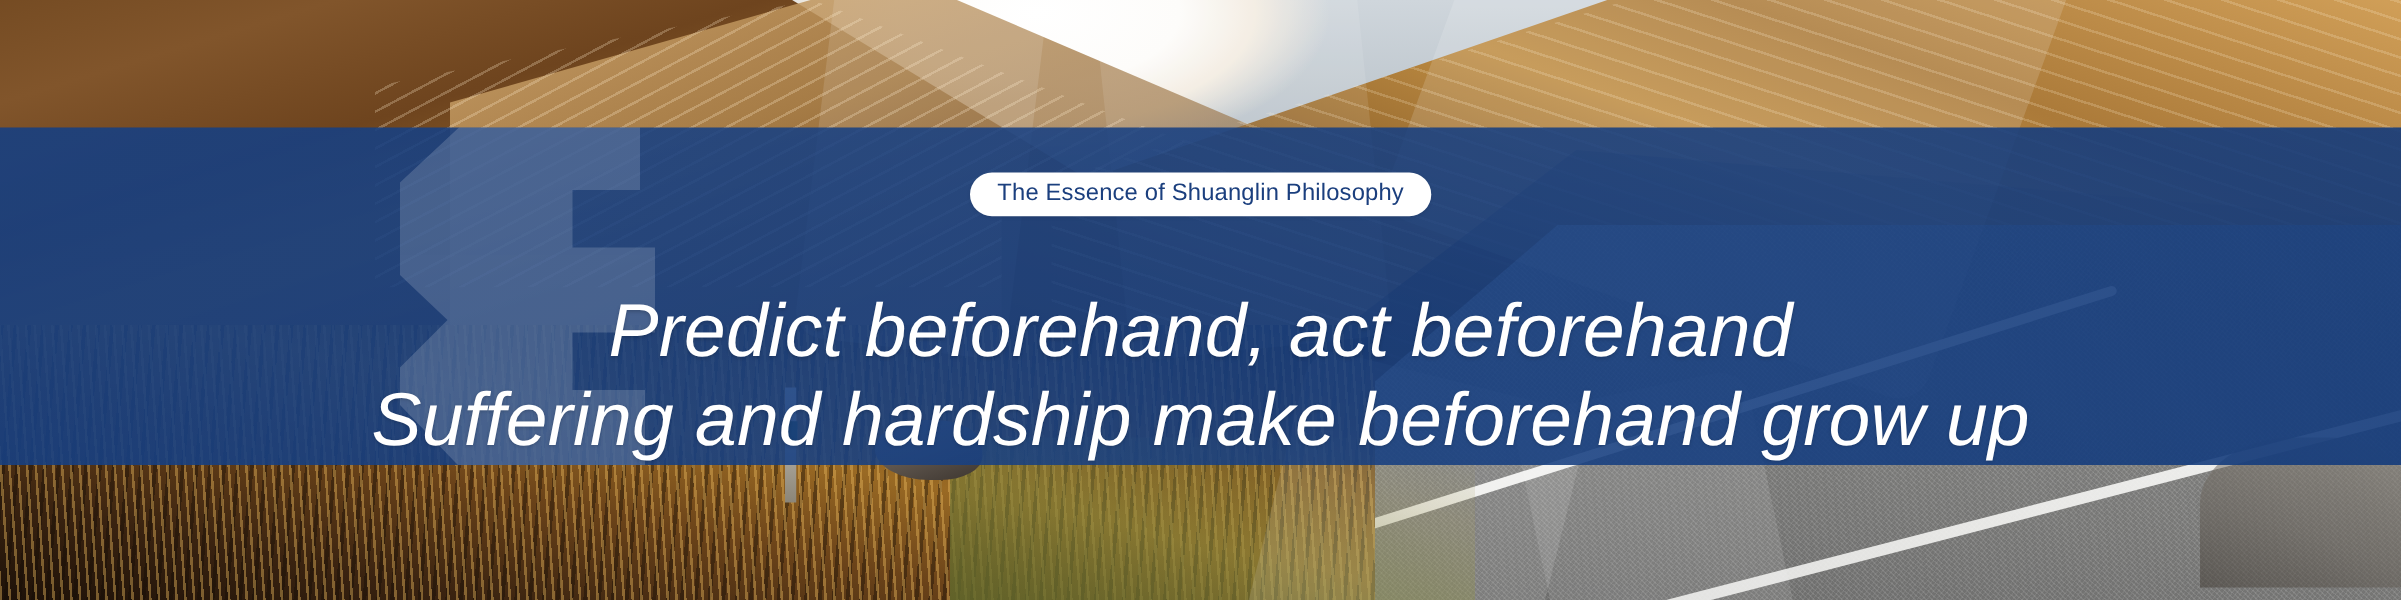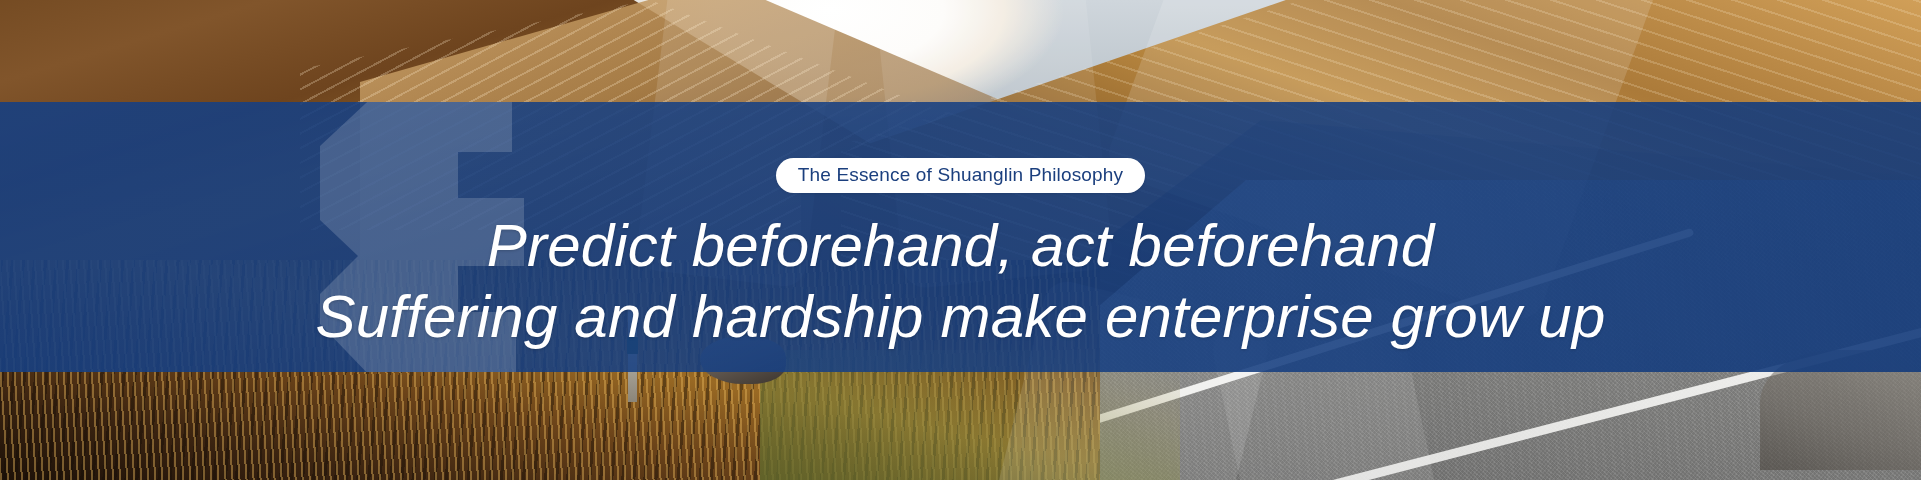--- a/index.html
+++ b/index.html
@@ -283,21 +283,21 @@
   }
   .band-logo svg { display: block; width: 100%; height: 100%; }
 
   
   .band-content {
     position: absolute;
     inset: 0;
     display: flex;
     flex-direction: column;
     align-items: center;
-    justify-content: center;
+    justify-content: space-between;
     padding-top: 36px;
     box-sizing: border-box;
   }
 
   .eyebrow-badge {
     display: inline-flex;
     align-items: center;
     justify-content: center;
     background: #ffffff;
     color: #1b3f7e;
@@ -370,18 +370,18 @@
                  L196 232 L254 232 L254 300 L112 300 L58 244 L58 214 L96 176
                  L58 140 L58 66 Z" fill="#ffffff"></path>
       </svg>
     </div>
 
     <div class="band-content">
       <div class="eyebrow-badge">The Essence of Shuanglin Philosophy</div>
 
       <div class="headline">
         <span class="headline-line">Predict beforehand, act beforehand</span>
-        <span class="headline-line">Suffering and hardship make enterprise grow up</span>
+        <span class="headline-line">Suffering and hardship make beforehand grow up</span>
       </div>
     </div>
   </div>
 
 </div>
 
 </body></html>

